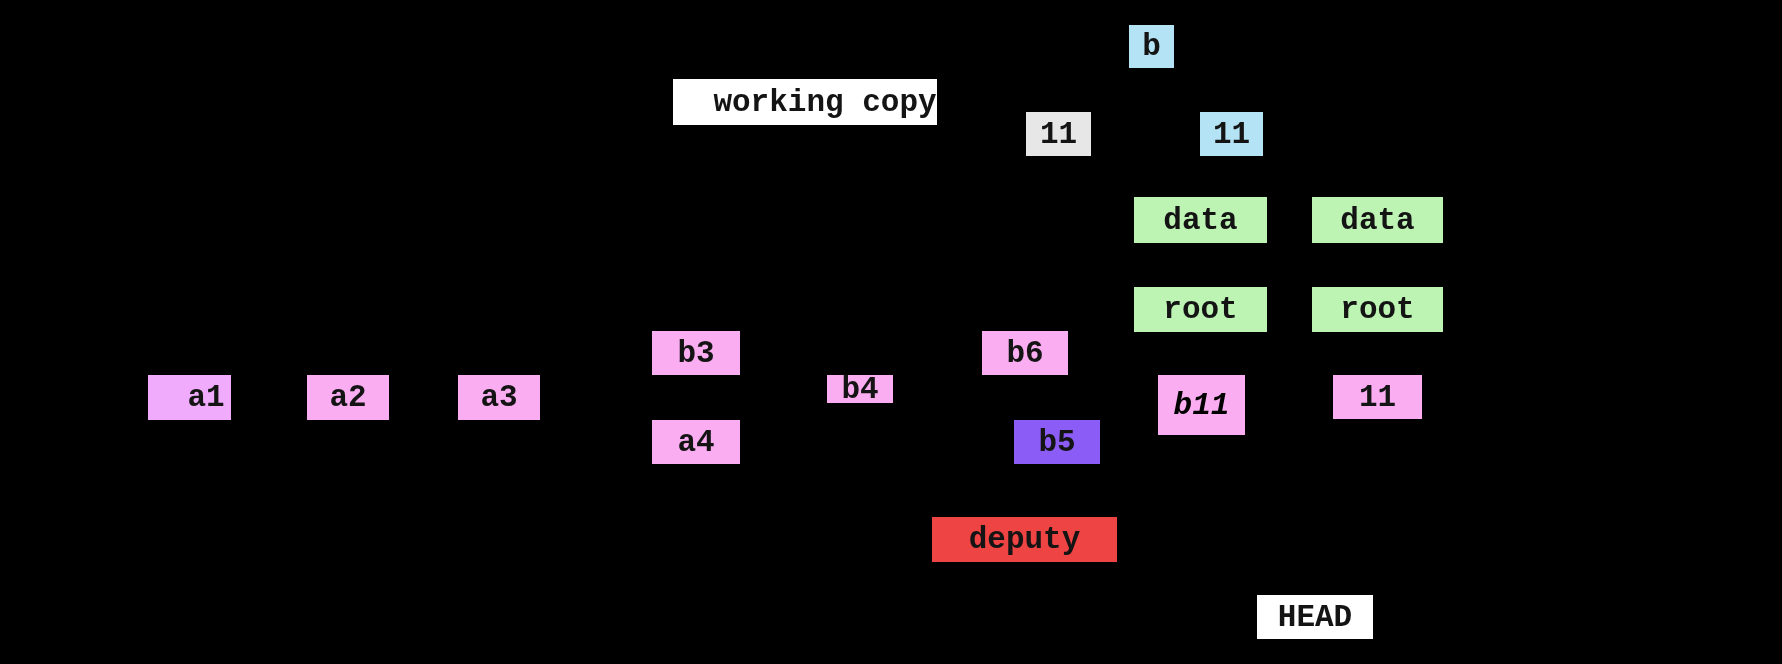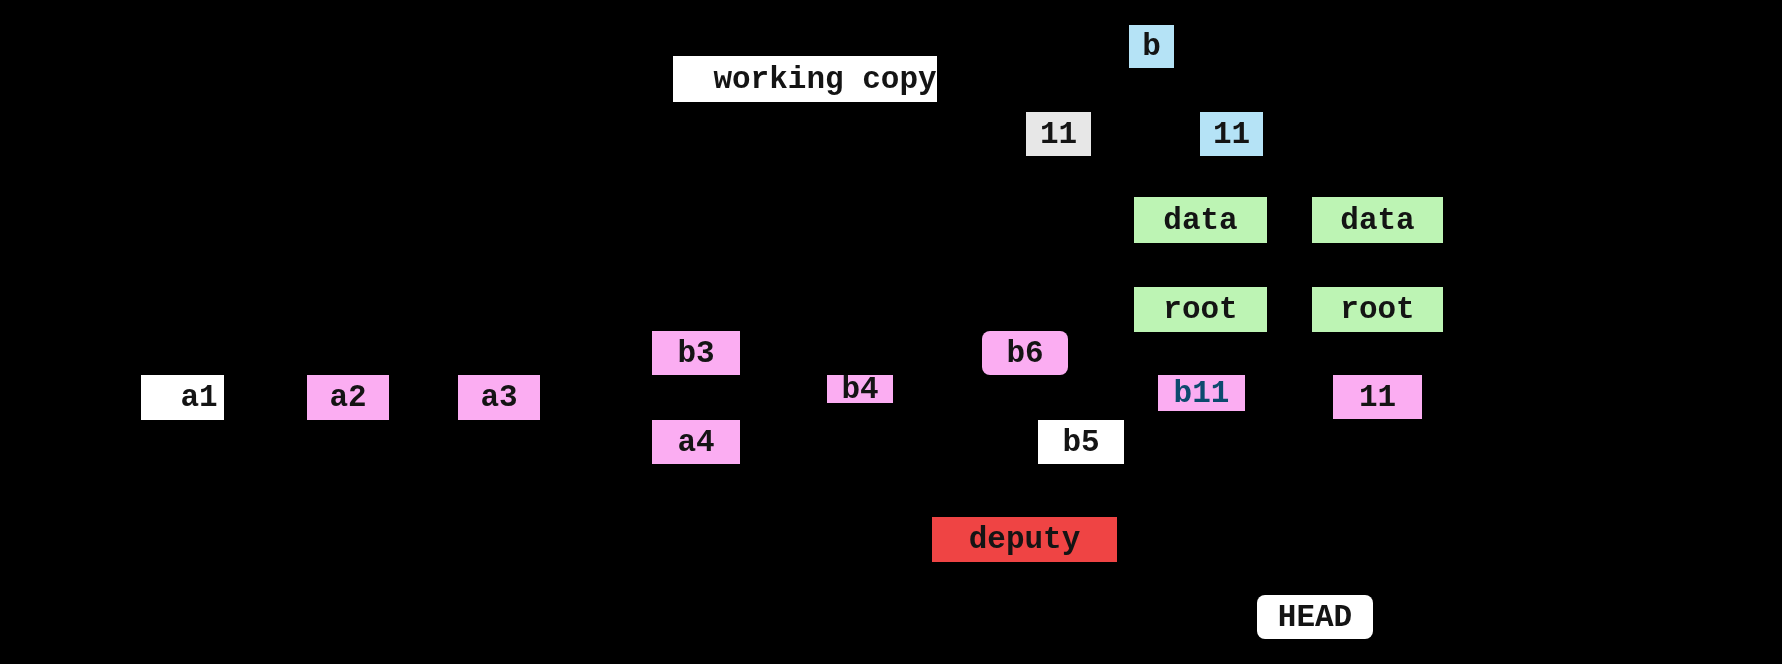--- a/index.html
+++ b/index.html
@@ -26,32 +26,32 @@
     color: #141414;
     white-space: nowrap;
     box-sizing: border-box;
   }
 </style>
 </head>
 <body>
 
 <div class="stage" style="background: rgb(0, 0, 0);">
     <div class="node" style="left: 1129px; top: 25px; width: 45px; height: 43px; background: rgb(181, 227, 246); color: rgb(20, 20, 20);">b</div>
-    <div class="node" style="left: 673px; top: 56px; width: 264px; height: 46px; background: rgb(255, 255, 255); color: rgb(20, 20, 20); padding-left: 40px;">working copy</div>
+    <div class="node" style="left: 673px; top: 79px; width: 264px; height: 46px; background: rgb(255, 255, 255); color: rgb(20, 20, 20); padding-left: 40px;">working copy</div>
     <div class="node" style="left: 1026px; top: 112px; width: 65px; height: 44px; background: rgb(231, 231, 231); color: rgb(20, 20, 20);">11</div>
     <div class="node" style="left: 1200px; top: 112px; width: 63px; height: 44px; background: rgb(181, 227, 246); color: rgb(20, 20, 20);">11</div>
     <div class="node" style="left: 1134px; top: 197px; width: 133px; height: 46px; background: rgb(189, 244, 180); color: rgb(20, 20, 20);">data</div>
     <div class="node" style="left: 1312px; top: 197px; width: 131px; height: 46px; background: rgb(189, 244, 180); color: rgb(20, 20, 20);">data</div>
     <div class="node" style="left: 1134px; top: 287px; width: 133px; height: 45px; background: rgb(189, 244, 180); color: rgb(20, 20, 20);">root</div>
     <div class="node" style="left: 1312px; top: 287px; width: 131px; height: 45px; background: rgb(189, 244, 180); color: rgb(20, 20, 20);">root</div>
-    <div class="node" style="left: 141px; top: 375px; width: 83px; height: 45px; background: #ffffff; color: rgb(20, 20, 20); padding-left: 33px;">a1</div>
+    <div class="node" style="left: 148px; top: 375px; width: 83px; height: 45px; background: #f0abfc; color: rgb(20, 20, 20); padding-left: 33px;">a1</div>
     <div class="node" style="left: 307px; top: 375px; width: 82px; height: 45px; background: rgb(251, 173, 242); color: rgb(20, 20, 20);">a2</div>
     <div class="node" style="left: 450px; top: 375px; width: 82px; height: 45px; background: rgb(251, 173, 242); color: rgb(20, 20, 20); margin-left: 8px;">a3</div>
     <div class="node" style="left: 652px; top: 331px; width: 88px; height: 44px; background: rgb(251, 173, 242); color: rgb(20, 20, 20);">b3</div>
     <div class="node" style="left: 652px; top: 420px; width: 88px; height: 44px; background: rgb(251, 173, 242); color: rgb(20, 20, 20);">a4</div>
     <div class="node" style="left: 827px; top: 375px; width: 66px; height: 28px; background: rgb(251, 173, 242); color: rgb(20, 20, 20);">b4</div>
-    <div class="node" style="left: 982px; top: 331px; width: 86px; height: 44px; background: rgb(251, 173, 242); color: rgb(20, 20, 20); border-radius: 8px;">b6</div>
-    <div class="node" style="left: 1038px; top: 420px; width: 86px; height: 44px; background: #ffffff; color: rgb(20, 20, 20);">b5</div>
-    <div class="node" style="left: 1158px; top: 375px; width: 87px; height: 36px; background: rgb(251, 173, 242); color: #0c4a6e;">b11</div>
+    <div class="node" style="left: 982px; top: 331px; width: 86px; height: 44px; background: rgb(251, 173, 242); color: rgb(20, 20, 20);">b6</div>
+    <div class="node" style="left: 1014px; top: 420px; width: 86px; height: 44px; background: #8b5cf6; color: rgb(20, 20, 20);">b5</div>
+    <div class="node" style="left: 1158px; top: 375px; width: 87px; height: 60px; background: rgb(251, 173, 242); color: #000000; font-style: italic;">b11</div>
     <div class="node" style="left: 1333px; top: 375px; width: 89px; height: 44px; background: rgb(251, 173, 242); color: rgb(20, 20, 20);">11</div>
     <div class="node" style="left: 932px; top: 517px; width: 185px; height: 45px; background: #ef4444; color: rgb(20, 20, 20);">deputy</div>
-    <div class="node" style="left: 1257px; top: 595px; width: 116px; height: 44px; background: rgb(255, 255, 255); color: rgb(20, 20, 20); border-radius: 8px;">HEAD</div>
+    <div class="node" style="left: 1257px; top: 595px; width: 116px; height: 44px; background: rgb(255, 255, 255); color: rgb(20, 20, 20);">HEAD</div>
   </div>
 
 </body></html>

